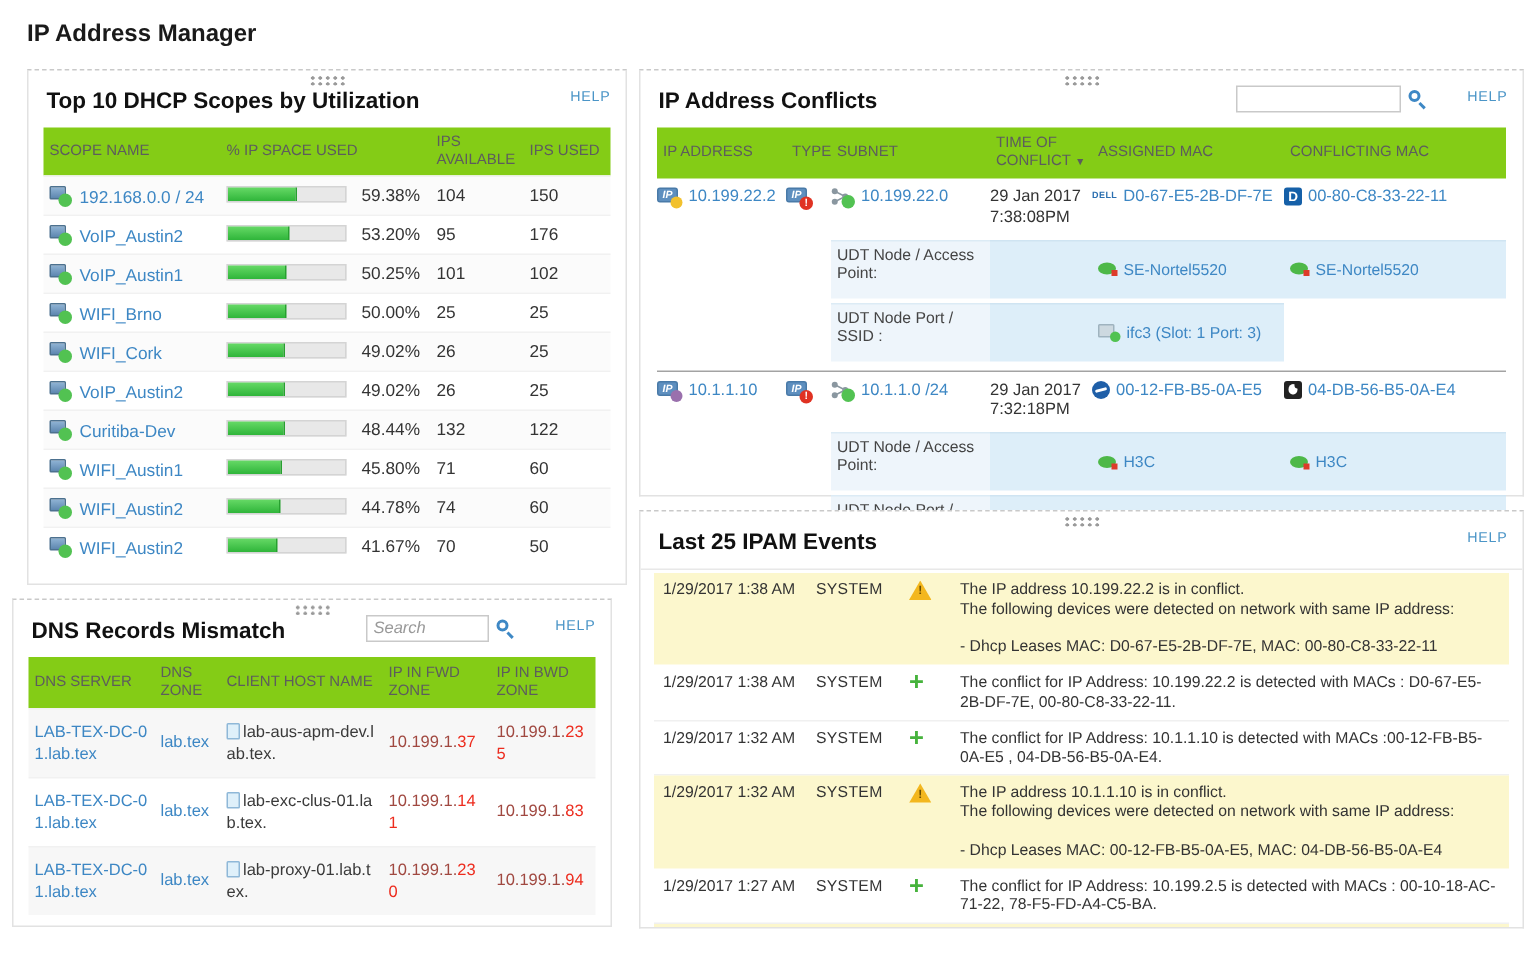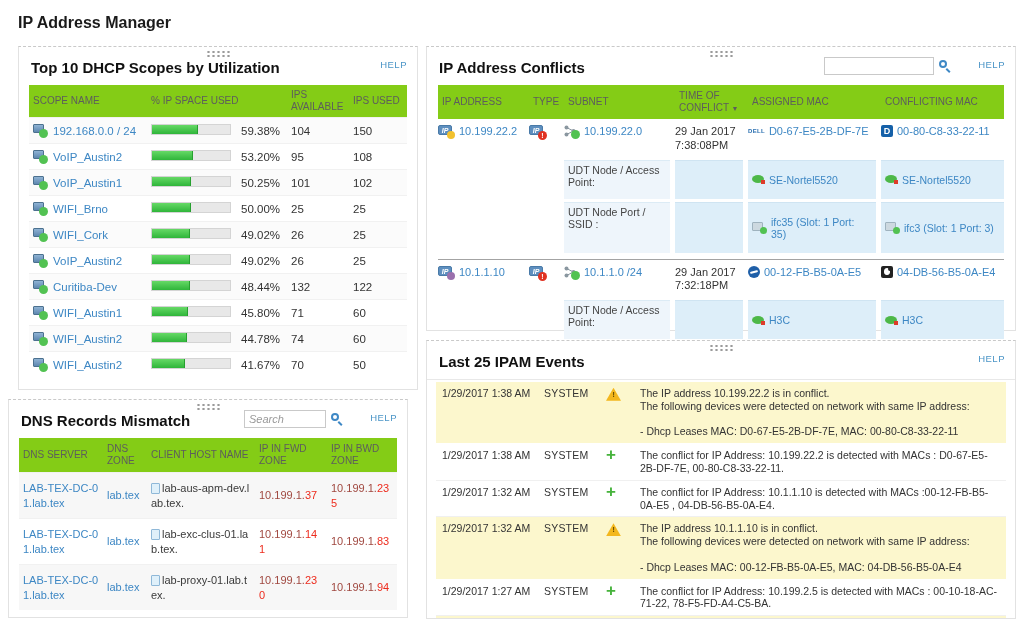--- a/index.html
+++ b/index.html
@@ -38,21 +38,21 @@
   .scope-ic { position:relative; display:inline-block; width:15px; height:13px; margin-right:5px; vertical-align:-2px; }
   .scope-ic .box { position:absolute; left:0; top:0; width:11px; height:9px; background:linear-gradient(#8fb3d4,#5e87b0); border:1px solid #4c718f; border-radius:1px; }
   .gdot { position:absolute; right:0; bottom:-1px; width:9px; height:9px; background:#52c252; border-radius:50%; }
   .bar-track { display:inline-block; width:80px; height:11px; background:#e8e8e8; border:1px solid #d4d4d4; }
   .bar-fill { display:block; height:100%; background:linear-gradient(#66d966,#2fb53a); border-right:1px solid #27a02f; }
   .pct { text-align:left; color:#333; }
 
   
   #conflicts { left:426px; top:46px; width:590px; height:285px; }
   #conflicts .inner { padding:0 11px; }
-  .c-grid { display:grid; grid-template-columns:86px 30px 106px 68px 128px 1fr; column-gap:5px; }
+  .c-grid { display:grid; grid-template-columns:86px 30px 106px 68px 128px 1fr; }
   #conflicts .t-head { min-height:34px; }
   .c-main { align-items:flex-start; padding:6px 0 4px 0; font-size:11px; }
   .c-main .cell { display:flex; align-items:flex-start; gap:4px; line-height:1.25; }
   .time2 span { display:block; }
   .ip-ic { position:relative; display:inline-block; width:17px; height:13px; flex:none; }
   .ip-ic .bx { position:absolute; left:0; top:0; width:14px; height:10px; background:#5e8fbf; border:1px solid #497aa8; border-radius:2px; color:#fff; font-size:7px; font-weight:bold; font-style:italic; text-align:center; line-height:9px; }
   .dot-y { position:absolute; right:0; bottom:-1px; width:8px; height:8px; border-radius:50%; background:#f2c12e; }
   .dot-p { position:absolute; right:0; bottom:-1px; width:8px; height:8px; border-radius:50%; background:#9a70ad; }
   .dot-r { position:absolute; right:-1px; bottom:-2px; width:9px; height:9px; border-radius:50%; background:#e03222; color:#fff; font-size:7px; font-weight:bold; text-align:center; line-height:9px; }
   .sub-ic { position:relative; display:inline-block; width:16px; height:13px; flex:none; }
@@ -138,21 +138,21 @@
       <div class="cell"><span class="bar-track"><span class="bar-fill" style="width: 59.38%;"></span></span></div>
       <div class="cell pct">59.38%</div>
       <div class="cell">104</div>
       <div class="cell">150</div>
     </div>
     <div class="d-row">
       <div class="cell"><span class="scope-ic"><span class="box"></span><span class="gdot"></span></span><a class="lnk">VoIP_Austin2</a></div>
       <div class="cell"><span class="bar-track"><span class="bar-fill" style="width: 53.2%;"></span></span></div>
       <div class="cell pct">53.20%</div>
       <div class="cell">95</div>
-      <div class="cell">108</div>
+      <div class="cell">176</div>
     </div>
     <div class="d-row">
       <div class="cell"><span class="scope-ic"><span class="box"></span><span class="gdot"></span></span><a class="lnk">VoIP_Austin1</a></div>
       <div class="cell"><span class="bar-track"><span class="bar-fill" style="width: 50.25%;"></span></span></div>
       <div class="cell pct">50.25%</div>
       <div class="cell">101</div>
       <div class="cell">102</div>
     </div>
     <div class="d-row">
       <div class="cell"><span class="scope-ic"><span class="box"></span><span class="gdot"></span></span><a class="lnk">WIFI_Brno</a></div>
@@ -296,27 +296,20 @@
       <div class="c-grid c-sub">
         <div></div>
           <div></div>
         <div class="lblcell">UDT Node Port / SSID :</div>
         <div class="bluecell"></div>
         <div class="valcell">
             <span class="if-ic">
               <span class="fr"></span>
               <span class="gdot"></span>
             </span>
-            <a>ifc35 (Slot: 1 Port: 35)</a>
-          </div>
-        <div class="valcell">
-            <span class="if-ic">
-              <span class="fr"></span>
-              <span class="gdot"></span>
-            </span>
             <a>ifc3 (Slot: 1 Port: 3)</a>
           </div>
       </div>
     </div>
 
     <div class="c-row">
       <div class="c-grid c-main">
         <div class="cell">
             <span class="ip-ic">
               <span class="bx">IP</span>

